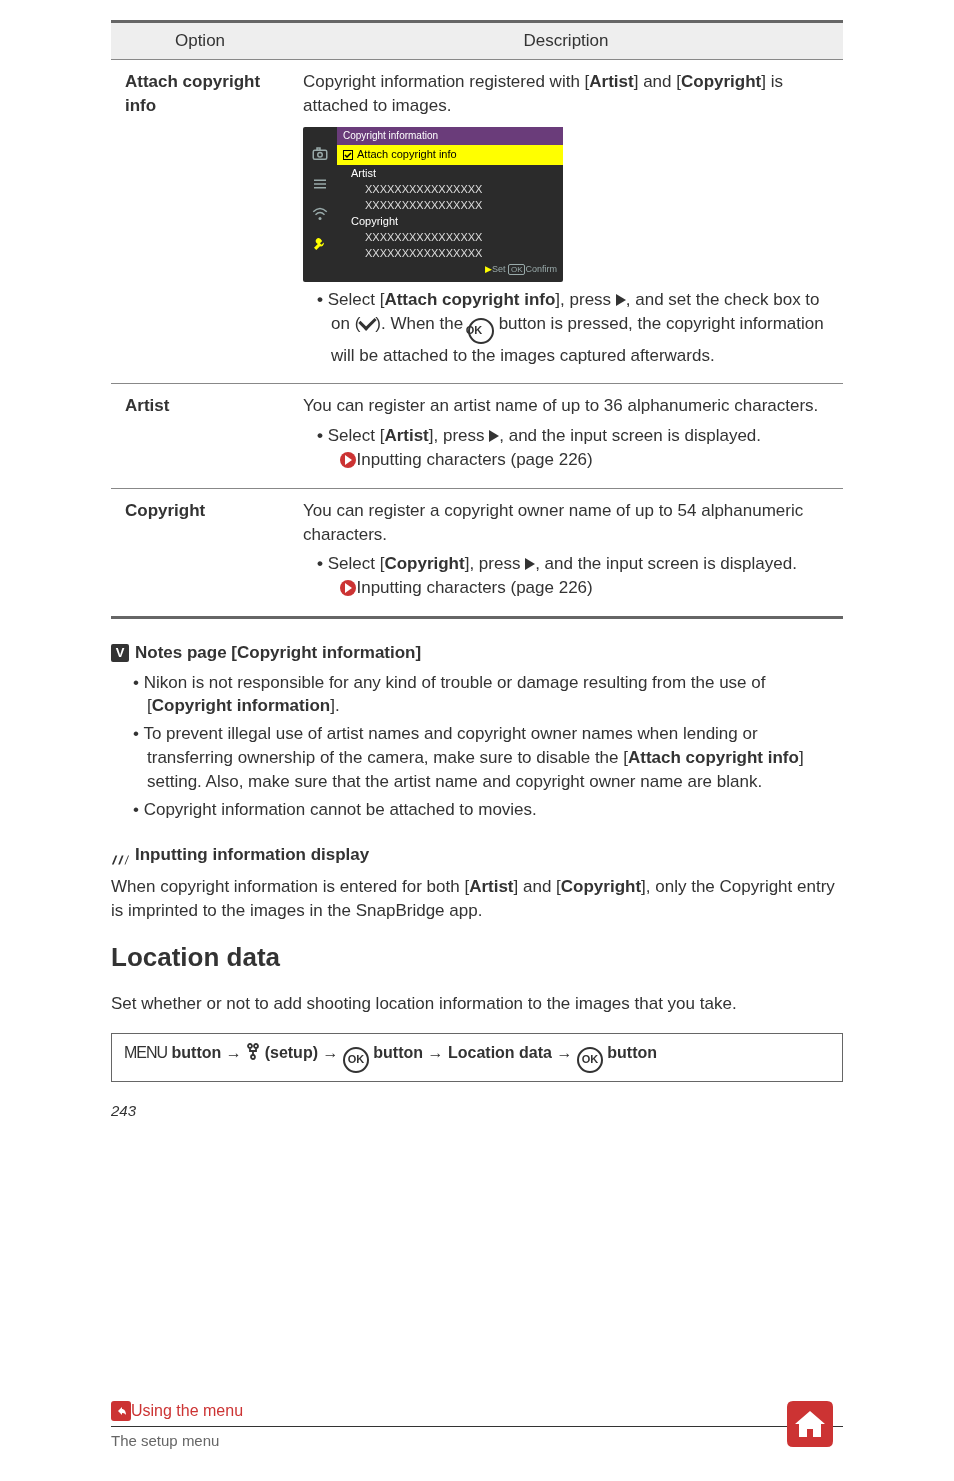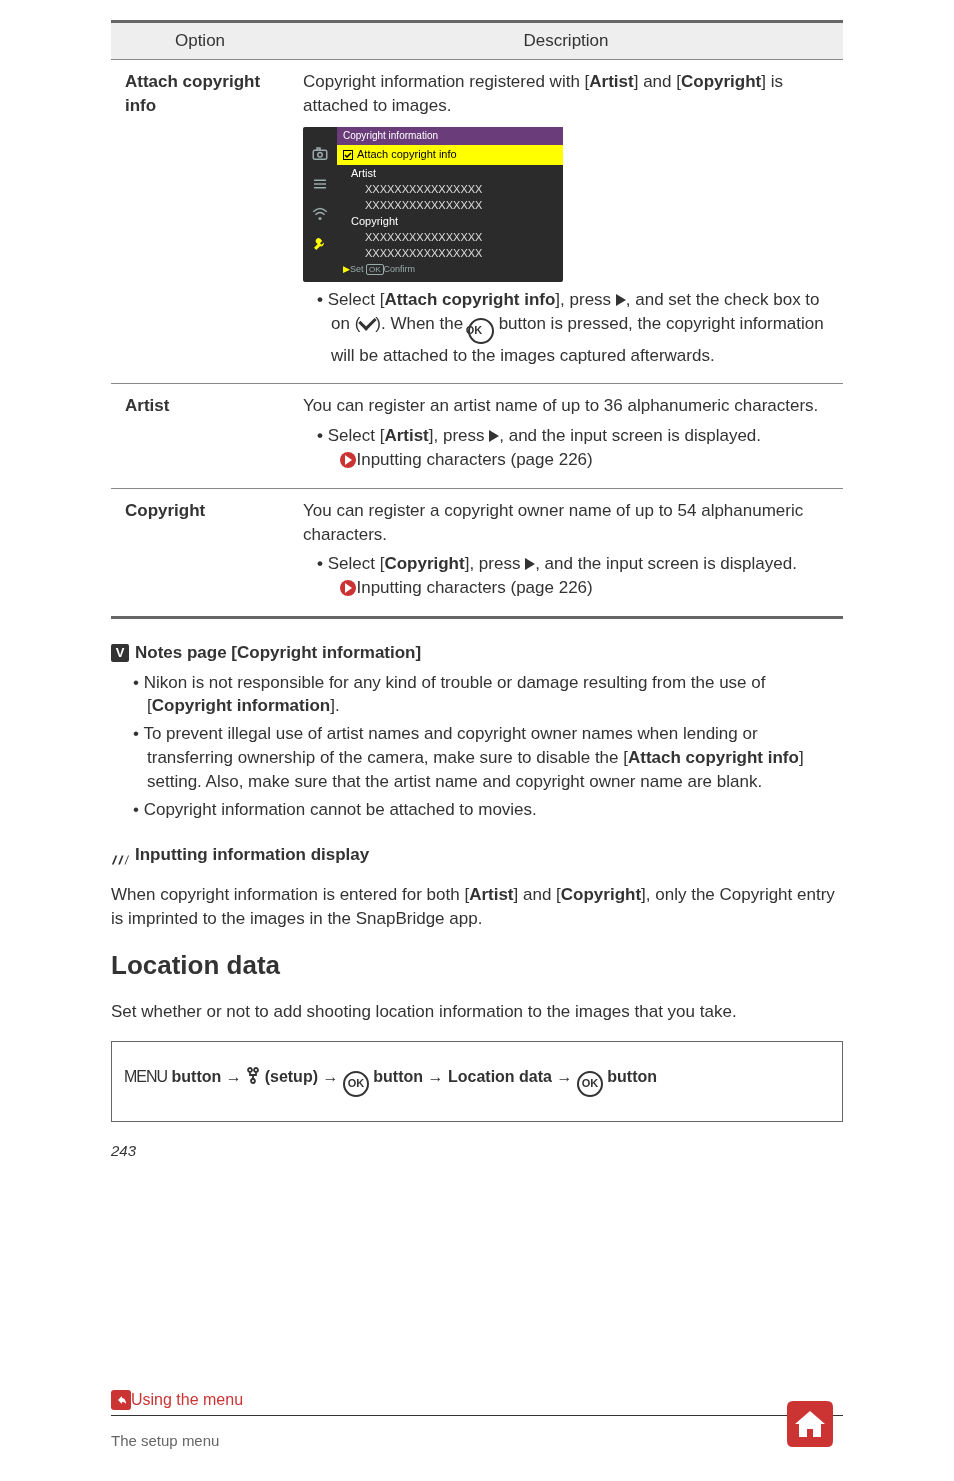--- a/index.html
+++ b/index.html
@@ -11,48 +11,48 @@
 .ui-panel{width:260px;background:#2b2b2b;color:#fff;font-size:11px;border-radius:2px;margin-top:10px;display:flex}
 .side{width:34px;display:flex;flex-direction:column;align-items:center;padding-top:18px;gap:12px}
 .side svg{width:18px;height:18px;stroke:#9aa;fill:none}
 .side .wr{stroke:#ff0;fill:#ff0}
 .main{flex:1;padding-bottom:4px}
 .ptitle{background:#6a3c7a;font-size:10px;padding:2px 6px}
 .hl{background:#ff0;color:#000;padding:2px 6px;display:flex;align-items:center;gap:4px}
 .hl svg{width:10px;height:10px}
 .row{padding:1px 6px 1px 14px}
 .rowv{padding:0 6px 0 28px;color:#ddd}
-.foot{text-align:left;padding:2px 6px;color:#9aa;font-size:9px}
+.foot{text-align:right;padding:2px 6px;color:#9aa;font-size:9px}
 .foot .y{color:#ff0}
 ul.b{list-style:none;padding-left:14px;margin:6px 0}
 ul.b>li{text-indent:-14px;padding-left:14px;margin-bottom:4px}
 ul.b>li::before{content:"• ";font-weight:700}
 .arrow-r{display:inline-block;width:0;height:0;border-top:6px solid transparent;border-bottom:6px solid transparent;border-left:10px solid #333;vertical-align:-1px}
 .check{display:inline-block;width:12px;height:8px;border-left:3px solid #333;border-bottom:3px solid #333;transform:rotate(-45deg);vertical-align:2px}
 .ok{display:inline-block;width:22px;height:22px;border-radius:50%;border:2px solid #333;font-size:11px;font-weight:700;text-align:center;line-height:20px;vertical-align:-5px}
 .link-ic{display:inline-block;width:16px;height:16px;border-radius:50%;background:#c33;vertical-align:-3px;position:relative}
 .link-ic::after{content:"";position:absolute;left:5px;top:3px;width:0;height:0;border-top:5px solid transparent;border-bottom:5px solid transparent;border-left:7px solid #fff}
 h3.note{font-size:17px;font-weight:700;margin:22px 0 6px;display:flex;align-items:center;gap:6px}
 .v-ic{display:inline-block;width:18px;height:18px;background:#333;color:#fff;text-align:center;line-height:18px;font-size:13px;font-weight:700;border-radius:2px}
 .pen-ic{display:inline-block;width:18px;height:12px}
 .pen-ic svg{width:100%;height:100%}
 ul.body{list-style:none;padding-left:22px;margin:4px 0 10px}
 ul.body>li{text-indent:-14px;padding-left:14px;margin-bottom:4px}
 ul.body>li::before{content:"• "}
 h2.sec{font-size:26px;font-weight:700;margin:16px 0 8px}
-.path{border:1px solid #666;padding:24px 12px;font-weight:700;font-size:16px;}
+.path{border:1px solid #666;padding:8px 12px;font-weight:700;font-size:16px;}
 .menu-t{font-family:Arial;font-weight:400;letter-spacing:-1px}
 .ar{font-weight:700}
 .fork{display:inline-block;vertical-align:-2px}
 .pgn{text-align:left;font-style:italic;font-size:15px;margin-top:18px}
 .footer{position:absolute;bottom:30px;left:60px;right:60px}
 .back{display:inline-flex;align-items:center;gap:0;color:#c33;font-size:16px}
 .back-ic{width:20px;height:20px;background:#c33;border-radius:3px;display:inline-flex;align-items:center;justify-content:center}
 .back-ic svg{width:12px;height:12px;fill:#fff}
-.fline{border-top:1px solid #333;margin-top:2px;padding-top:14px;color:#666;font-size:15px}
+.fline{border-top:1px solid #333;margin-top:2px;padding-top:3px;color:#666;font-size:15px}
 .home{position:absolute;right:0;bottom:-6px;width:66px;height:66px}
 </style>
 </head>
 <body>
 
 <div class="page">
 <table class="opt">
 <tbody>
         <tr>
  <th>Option</th>
@@ -135,21 +135,21 @@
  <li><span>To prevent illegal use of artist names and copyright owner names when lending or transferring ownership of the camera, make sure to disable the [</span><b>Attach copyright info</b><span>] setting. Also, make sure that the artist name and copyright owner name are blank.</span></li>
  <li>Copyright information cannot be attached to movies.</li>
 </ul>
 
 <h3 class="note">
       <span class="pen-ic"><svg viewBox="0 0 20 12">
           <path d="M1 11 L5 1 L7 1 L3 11 Z M8 11 L12 1 L14 1 L10 11 Z M15 11 L19 1 L20 1 L16 11 Z" fill="#333"></path>
         </svg></span>
       <span>Inputting information display</span>
     </h3>
-<p style="margin:16px 0 10px"><span>When copyright information is entered for both [</span><b>Artist</b><span>] and [</span><b>Copyright</b><span>], only the Copyright entry is imprinted to the images in the SnapBridge app.</span></p>
+<p style="margin:8px 0 10px"><span>When copyright information is entered for both [</span><b>Artist</b><span>] and [</span><b>Copyright</b><span>], only the Copyright entry is imprinted to the images in the SnapBridge app.</span></p>
 
 <h2 class="sec">Location data</h2>
 <p>Set whether or not to add shooting location information to the images that you take.</p>
 
 <div class="path">
  <span class="menu-t">MENU</span><b> button </b><span class="ar">→</span>
  <span class="fork"><svg width="14" height="18" viewBox="0 0 14 18">
           <path d="M4 2a2 2 0 1 0 0 4 2 2 0 0 0 0-4zM10 2a2 2 0 1 0 0 4 2 2 0 0 0 0-4zM4 6v3h6V6M7 9v5a2 2 0 1 0 0 0" fill="none" stroke="#333" stroke-width="1.8"></path>
           <circle cx="7" cy="15" r="2" fill="none" stroke="#333" stroke-width="1.8"></circle>
         </svg></span><b> (setup) </b><span class="ar">→</span>

